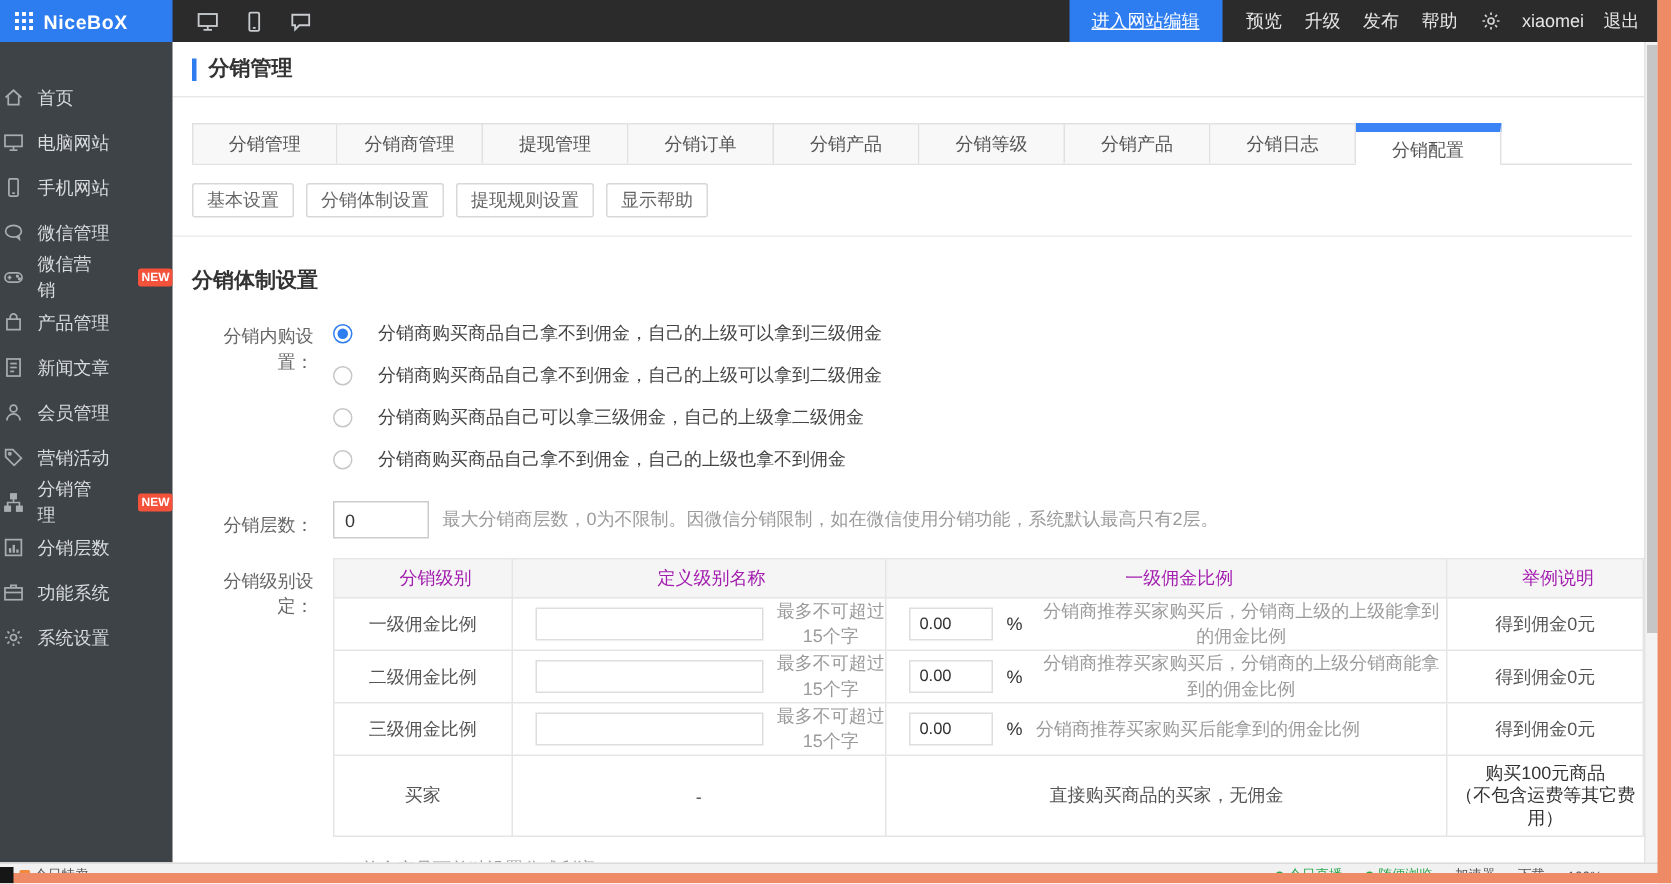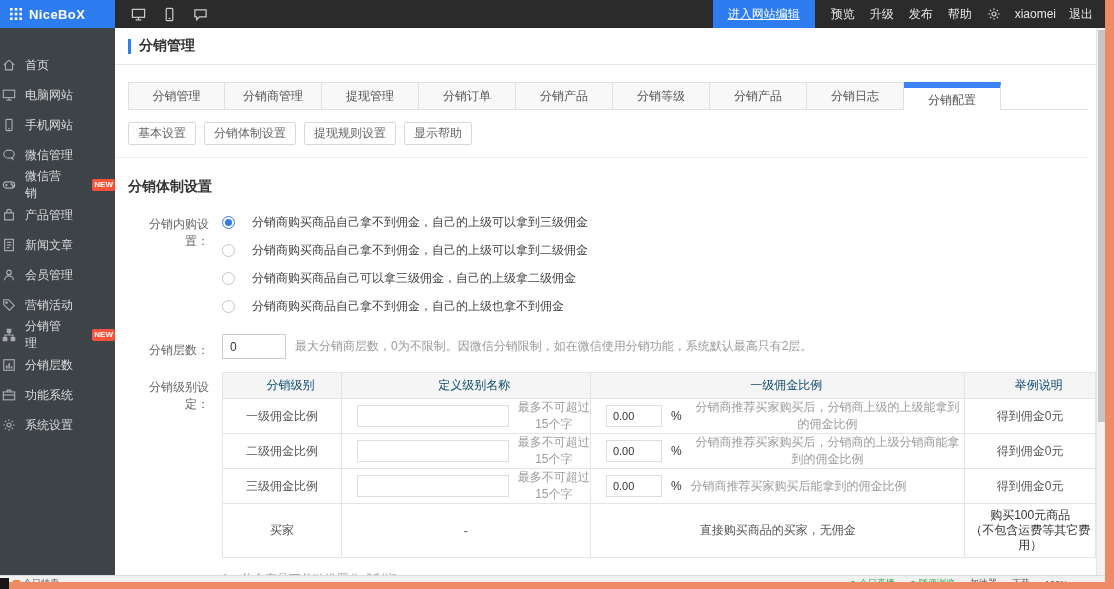--- a/index.html
+++ b/index.html
@@ -54,21 +54,21 @@
 
   .levels-row{margin-top:14px;}
   .levels-row .fctrl{display:flex;align-items:center;}
   .num-input{width:64px;height:25px;border:1px solid #ccc;font-size:12px;padding:0 7px;color:#333;font-family:inherit;}
   .hint-text{color:#9b9b9b;font-size:12px;margin-left:9px;}
 
   .table-row{margin-top:13px;}
   .table-row .flabel{padding-top:7px;}
   table.ltable{border-collapse:collapse;margin-left:13px;}
   .ltable td{border:1px solid #e5e5e5;font-size:12px;color:#555;height:29px;text-align:center;vertical-align:middle;}
-  .ltable tr.head td{background:#f5f5f5;height:26px;color:#0c4a6e;padding-left:17px;}
+  .ltable tr.head td{background:#f5f5f5;height:26px;color:#a21caf;padding-left:17px;}
   .cell-flex{display:flex;align-items:center;gap:9px;padding:0 0 0 15px;}
   .name-input{width:152px;height:22px;border:1px solid #ddd;font-size:12px;padding:0 6px;font-family:inherit;}
   .rate-input{width:56px;height:22px;border:1px solid #ddd;font-size:11px;padding:0 6px;color:#333;font-family:inherit;}
   .gray{color:#9b9b9b;}
   .dark{color:#333;}
   .example-cell{color:#333;}
   .buyer-example{line-height:15px;padding:4px 2px;color:#333;}
   tr.buyer td{height:40px;}
 
   .notes{margin:13px 0 0 94px;color:#9b9b9b;font-size:12px;line-height:17px;}

